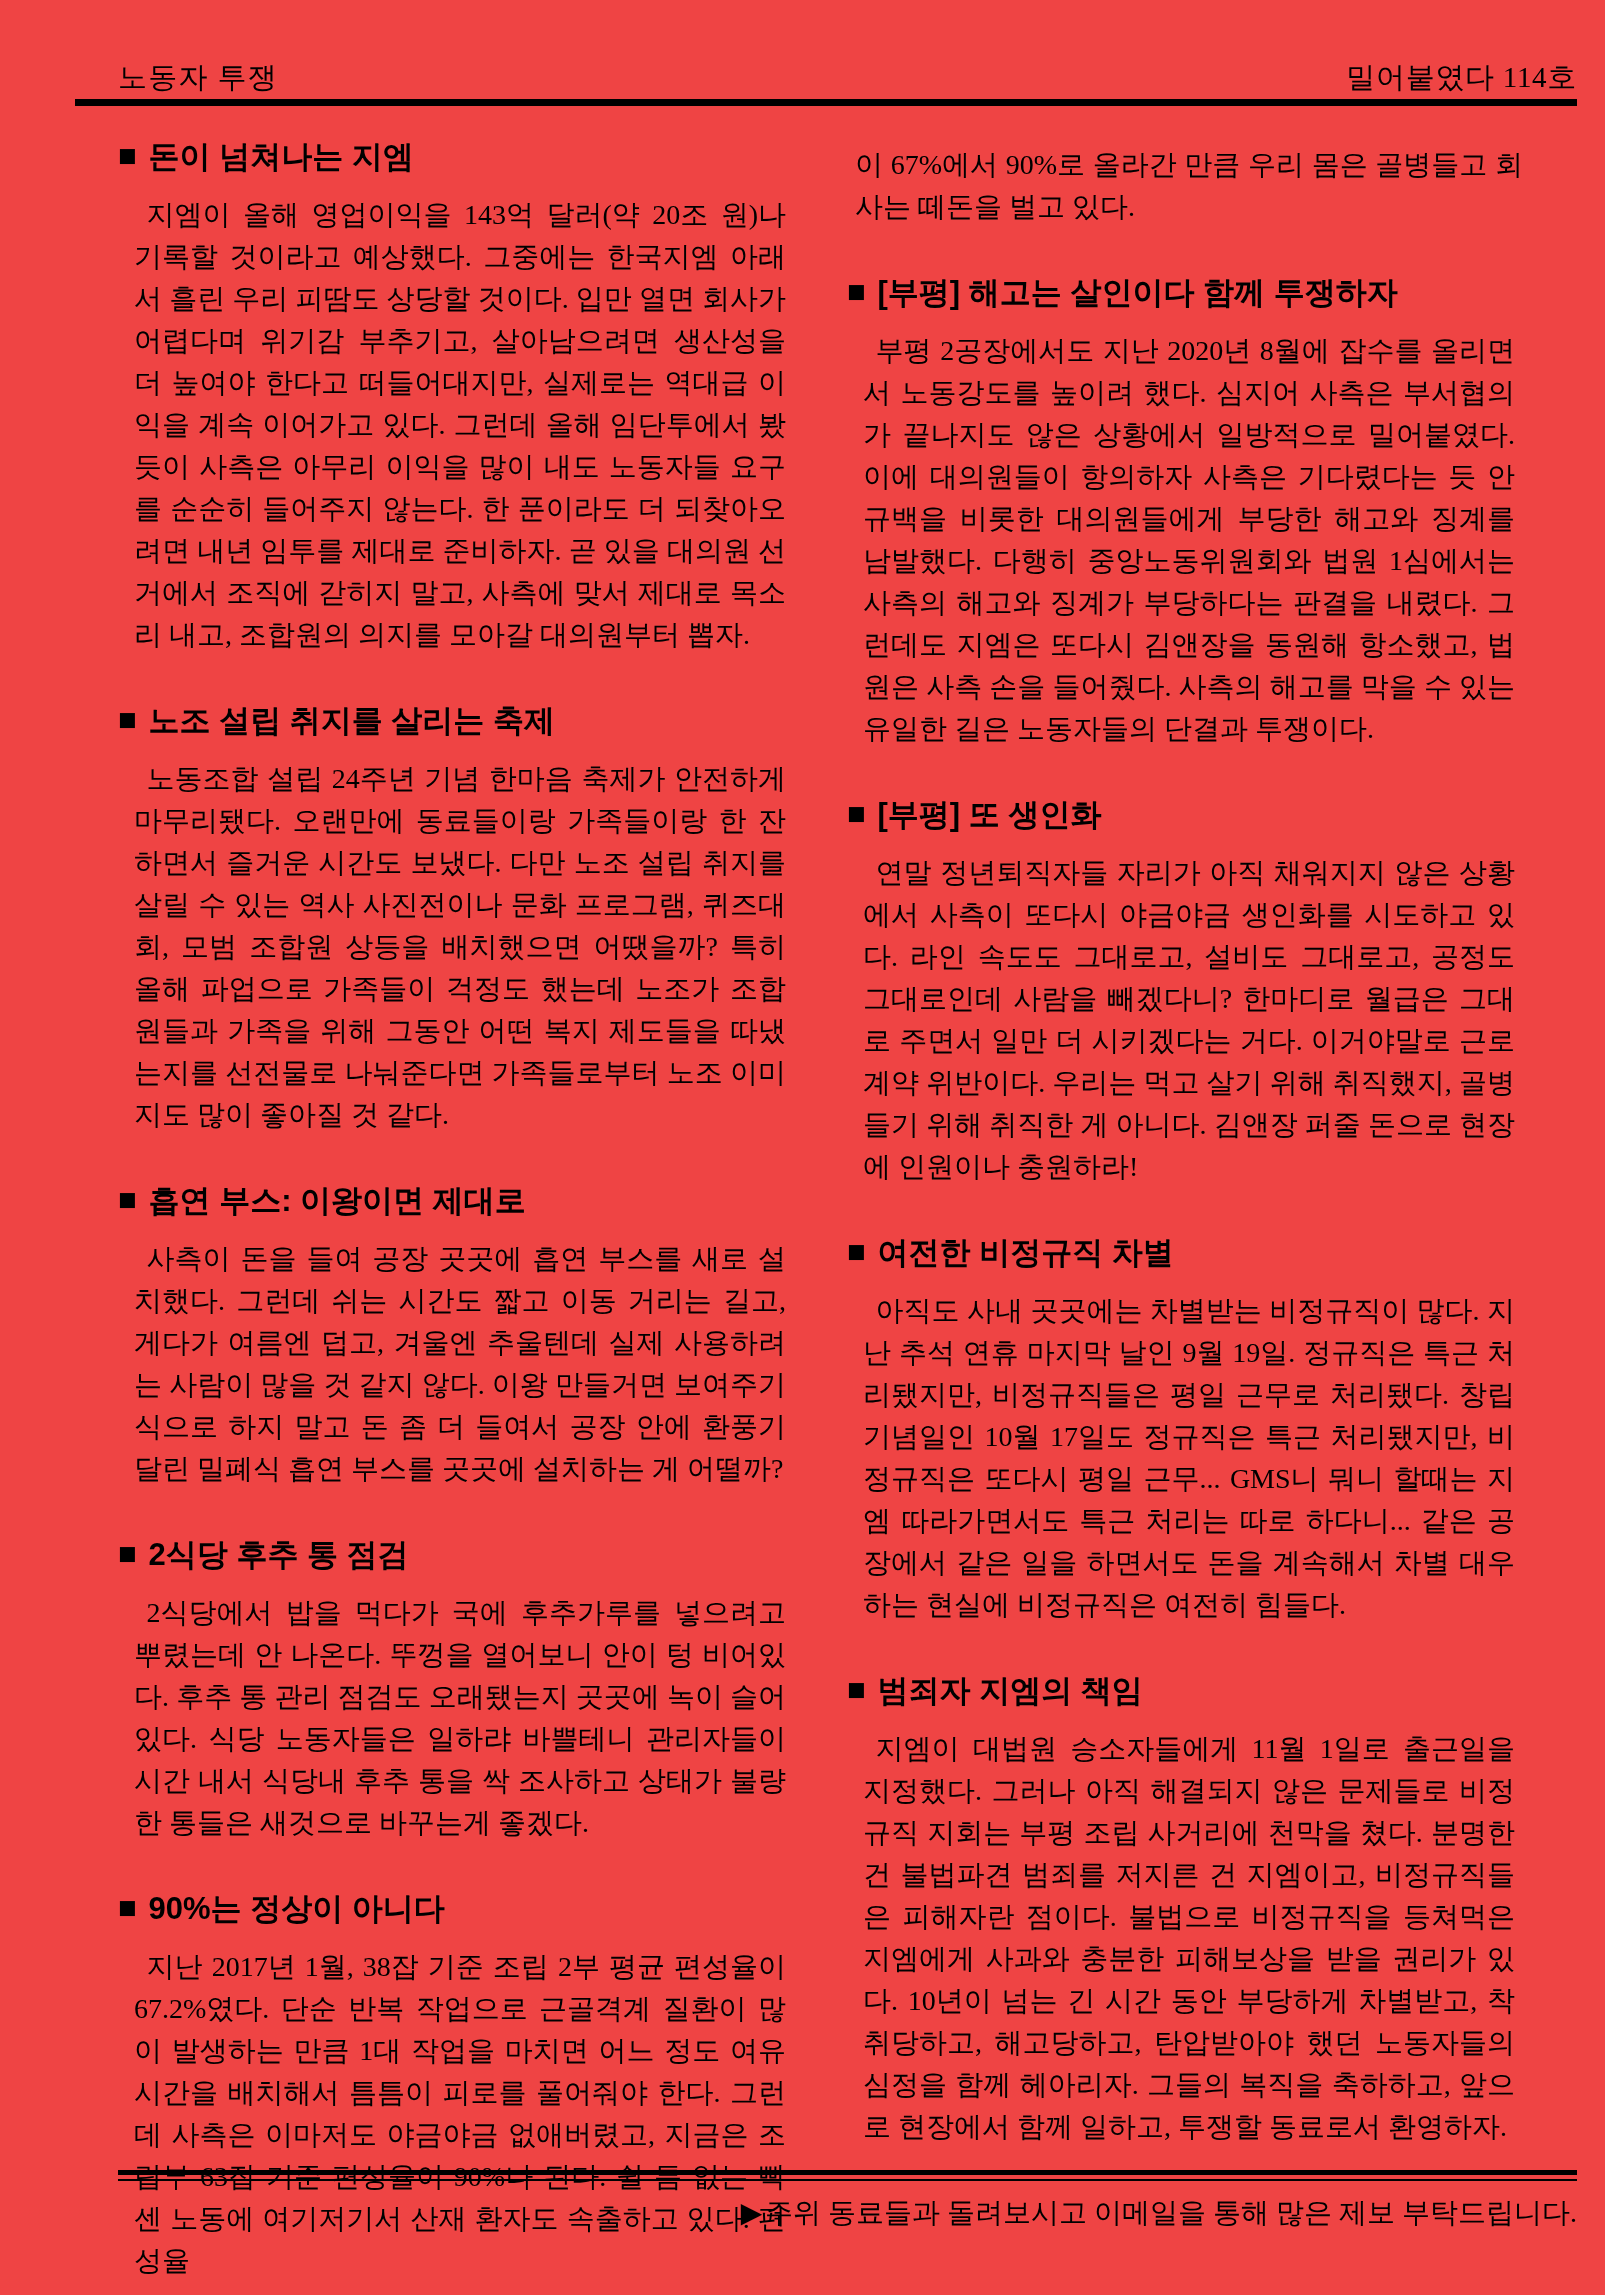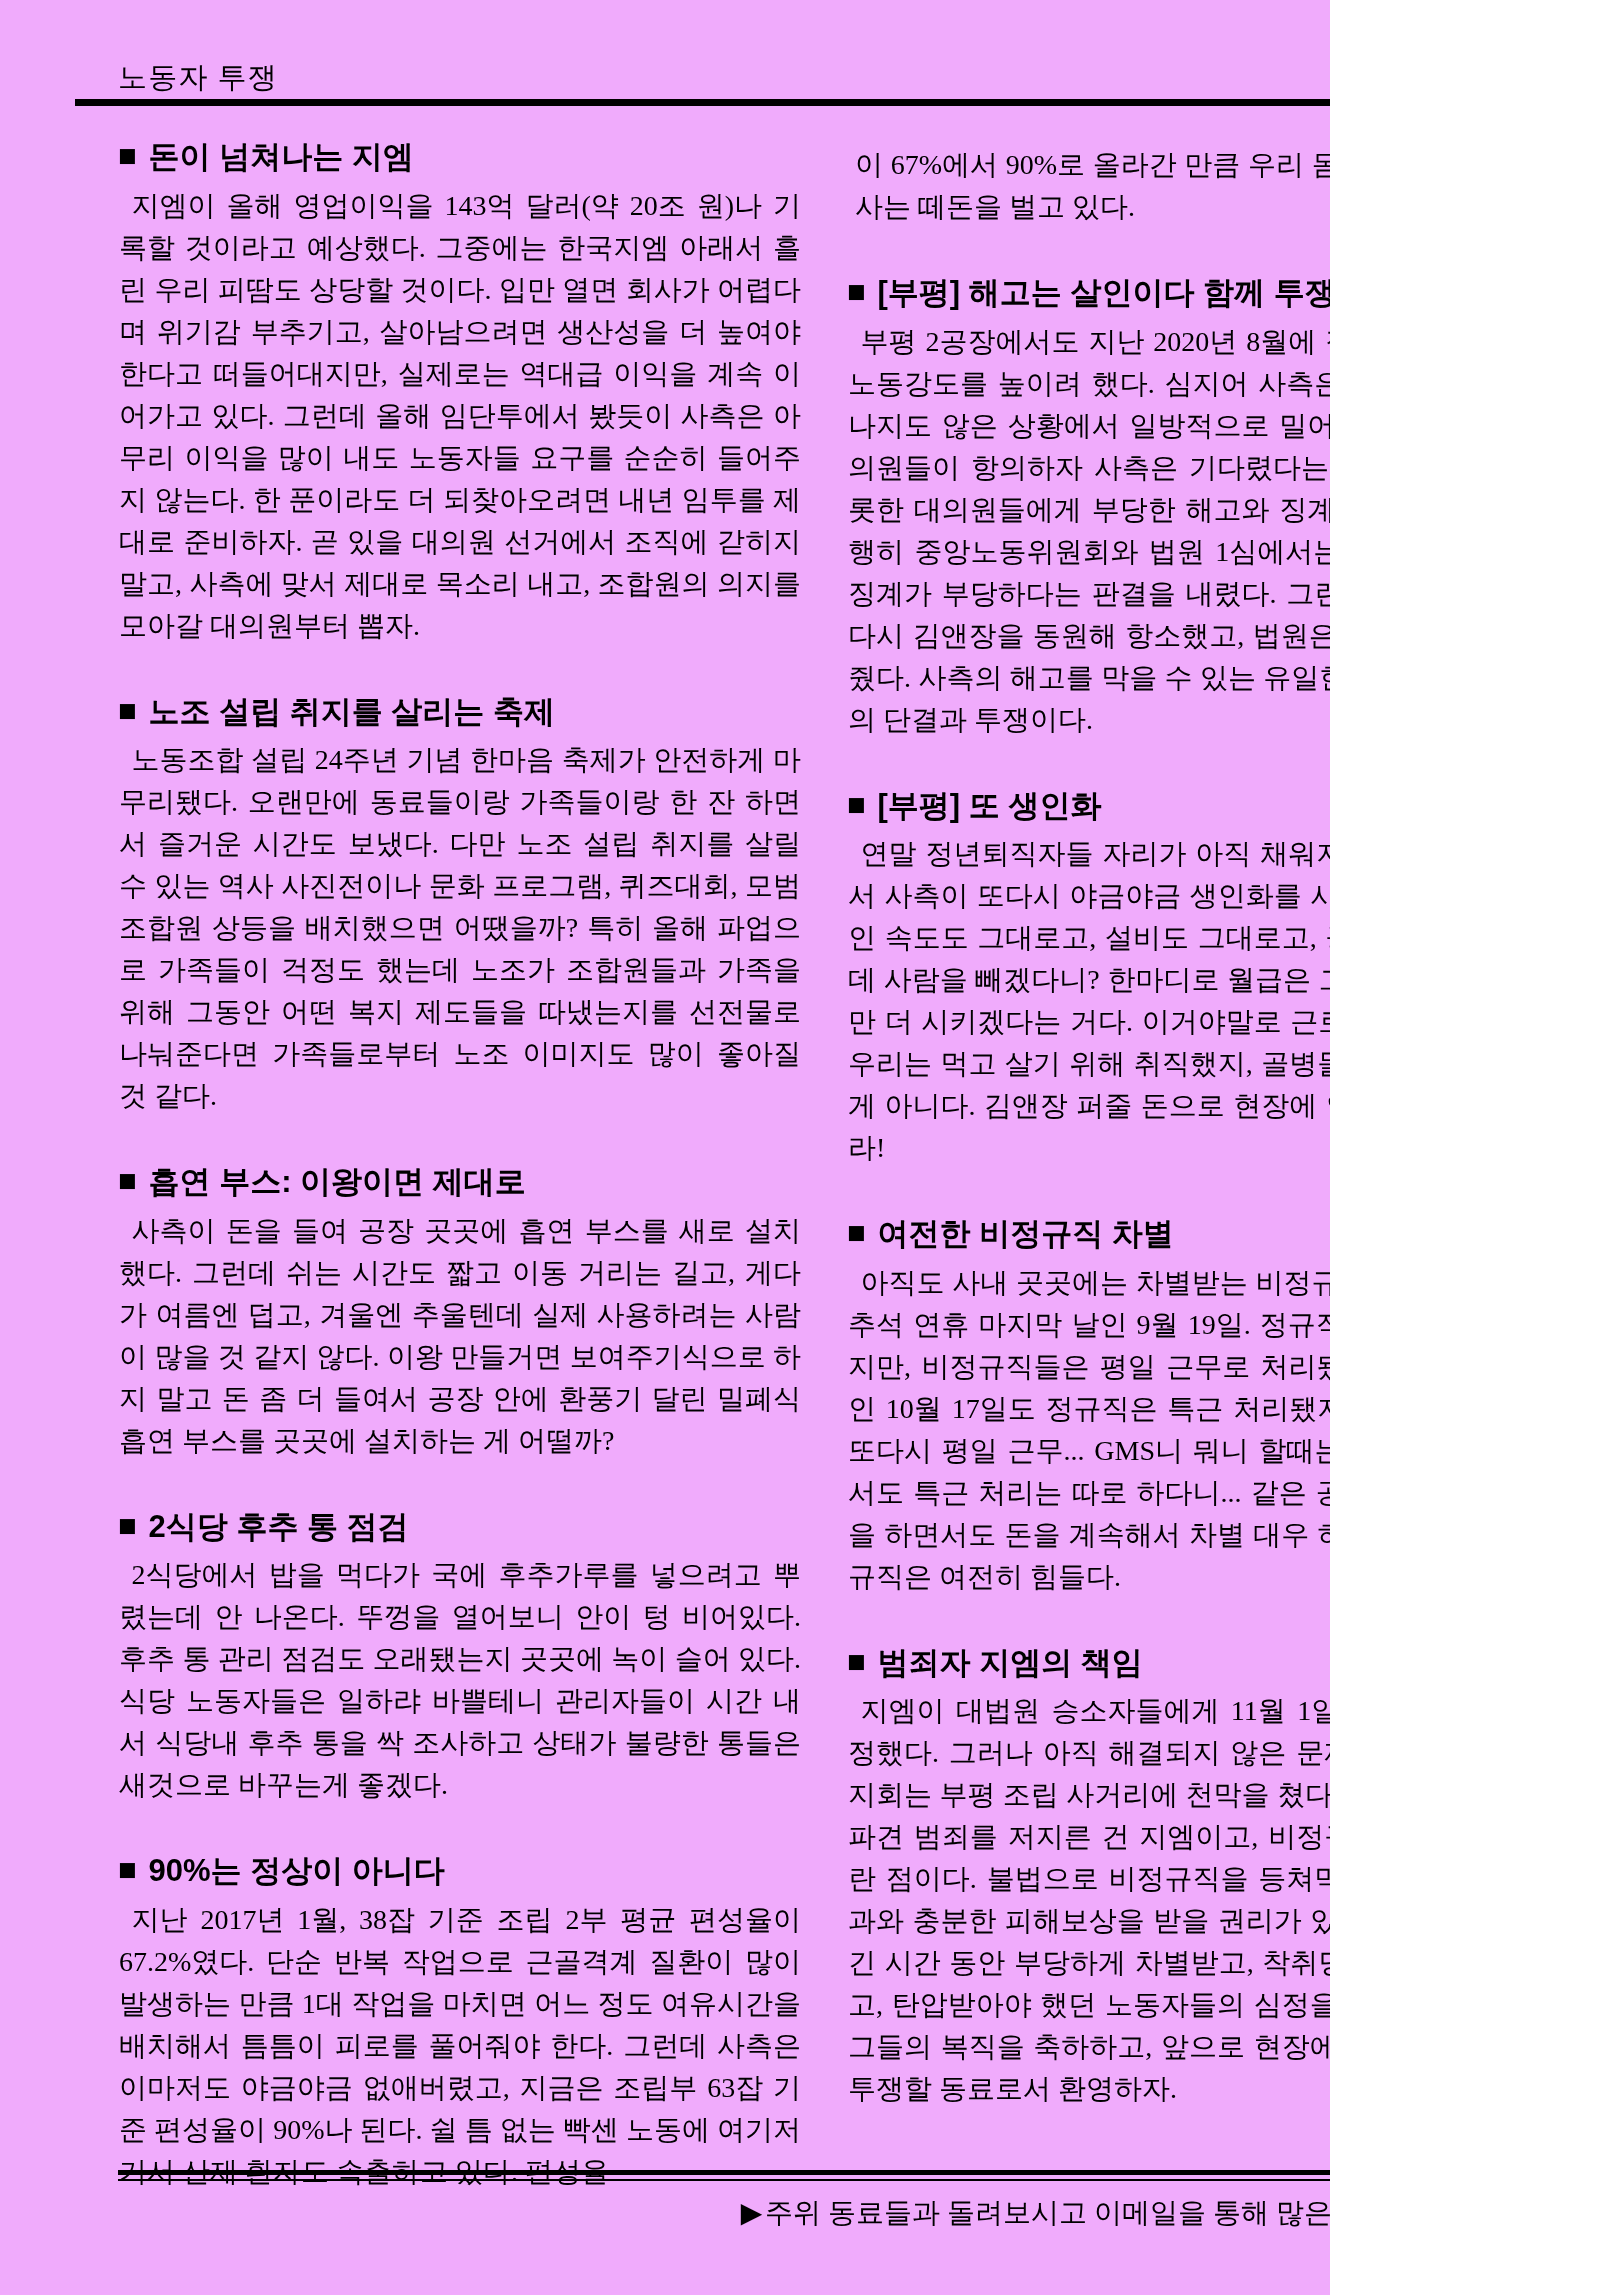--- a/index.html
+++ b/index.html
@@ -3,23 +3,23 @@
 <meta charset="utf-8">
 <title>현장신문</title>
 <style>
   html, body {
     margin: 0;
     padding: 0;
     background: #ffffff;
   }
   .sheet {
     position: relative;
-    width: 1330px;
+    width: 1605px;
     height: 2295px;
-    background: #f0abfc;
+    background: #ef4444;
     color: #000000;
     font-family: "Liberation Serif", "DejaVu Serif", serif;
     overflow: hidden;
   }
   
   .masthead {
     position: absolute;
     left: 118px;
     top: 60px;
     width: 1459px;
@@ -63,21 +63,21 @@
     text-align: left;
     letter-spacing: 0px;
   }
   .sec:first-child .sec-title { margin-top: 0; }
   .sec-title .marker {
     display: inline-block;
     margin-right: 11.8px;
     transform: translateY(-1.3px);
   }
   .body-par {
-    margin: 1px;
+    margin: 16px;
     text-indent: 0.45em;
   }
   .lead-par {
     margin: 8px;
     text-indent: 0;
   }
   
   .footer-rule {
     position: absolute;
     left: 118px;

